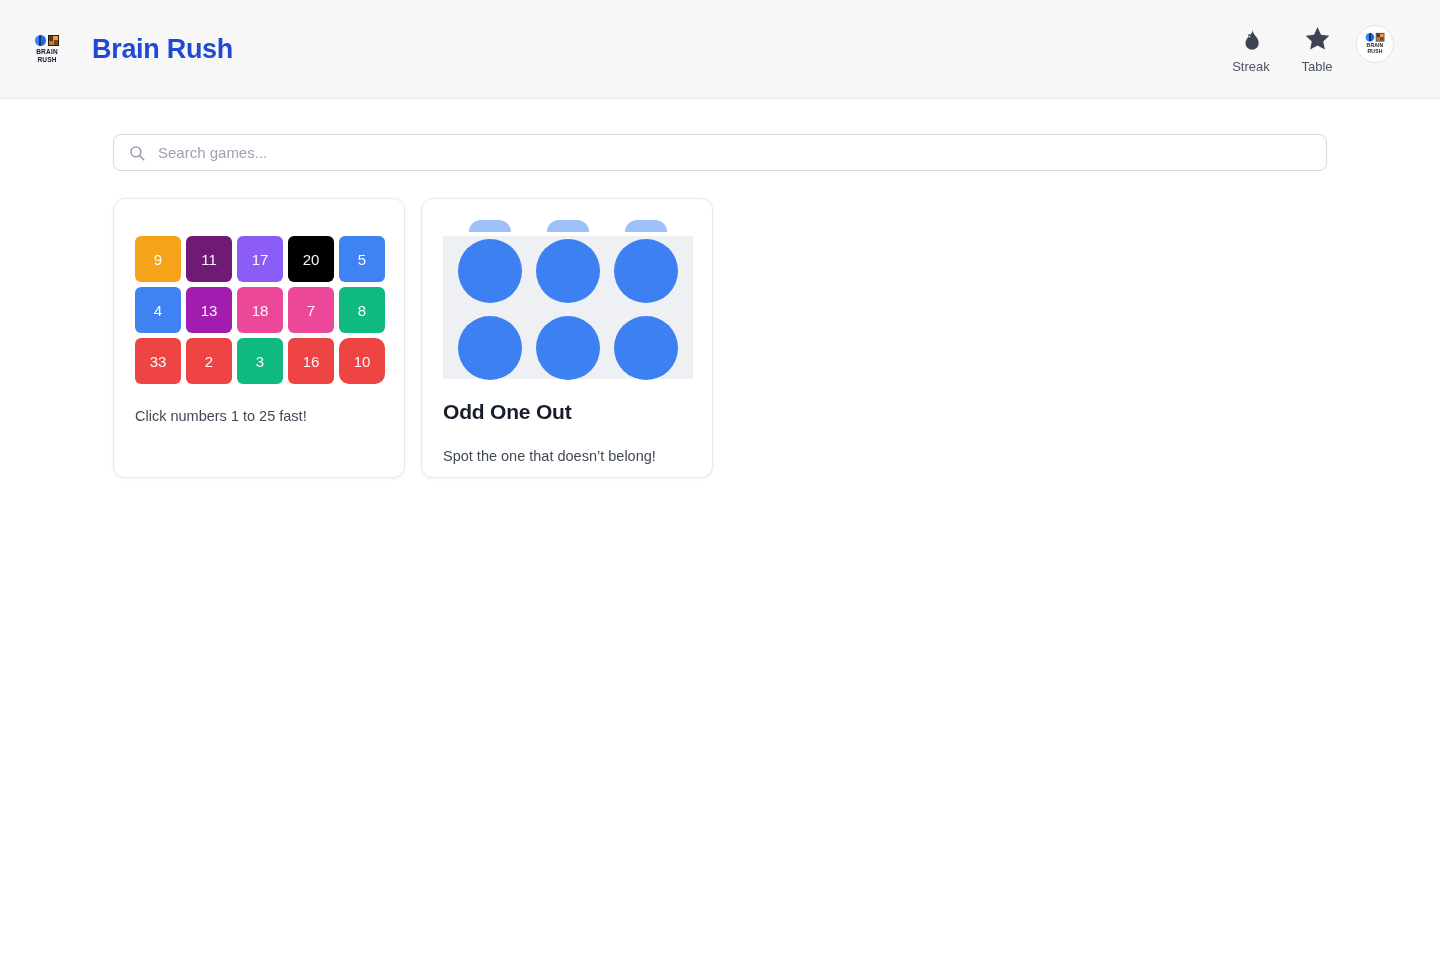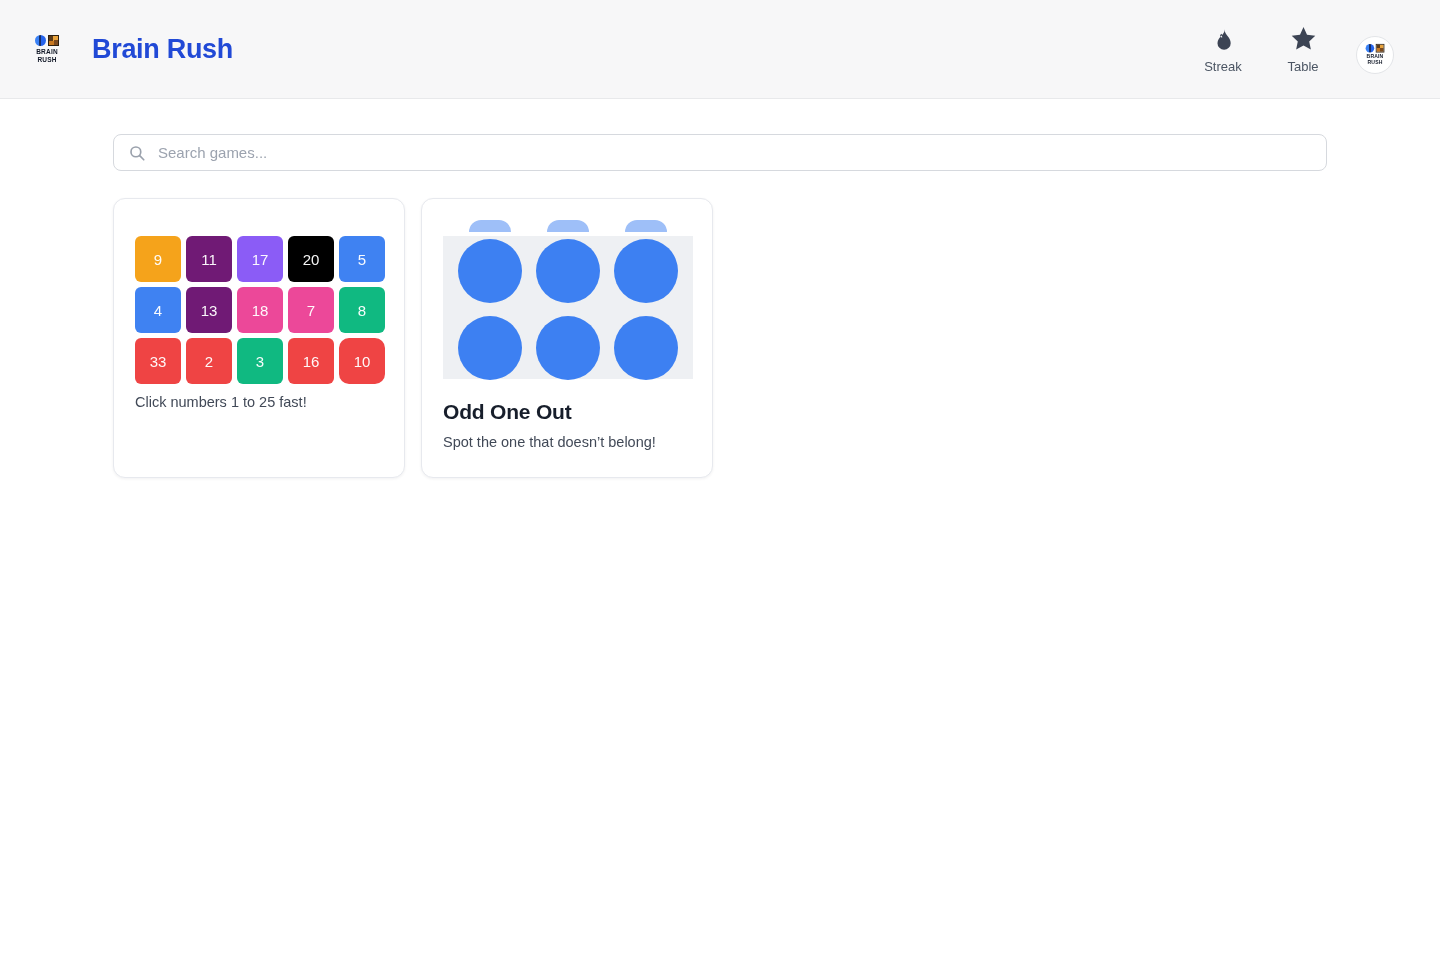--- a/index.html
+++ b/index.html
@@ -29,21 +29,21 @@
     background:linear-gradient(90deg,#3b82f6 0 40%,#17306b 40% 58%,#2563eb 58% 100%);
   }
   .logo-grid {
     width:11px; height:11px;
     border:1px solid #2c1f10;
     background:conic-gradient(from 0deg at 50% 50%, #e8a33d 0 25%, #7c4a1e 0 50%, #c87820 0 75%, #5b3a17 0);
   }
   .logo-line { font-size:6.5px; font-weight:700; color:#111827; line-height:1.2; letter-spacing:.2px; }
   .app-title { font-size:27px; font-weight:700; color:#2149d6; letter-spacing:-.3px; }
 
-  .nav { display:flex; align-items:flex-end; gap:26px; }
+  .nav { display:flex; align-items:flex-start; gap:12px; }
   .nav-item { display:flex; flex-direction:column; align-items:center; width:54px; cursor:pointer; }
   .nav-icon { height:28px; display:flex; align-items:flex-end; justify-content:center; }
   .nav-label { margin-top:6px; font-size:13px; color:#4b5563; }
   .avatar {
     width:38px; height:38px; border-radius:50%;
     background:#ffffff; border:1px solid #e3e5e8;
     display:flex; align-items:center; justify-content:center;
     cursor:pointer;
   }
   .avatar .logo { transform:scale(.78); }
@@ -93,21 +93,21 @@
     display:grid;
     grid-template-columns:repeat(3,64px);
     grid-auto-rows:64px;
     justify-content:center;
     column-gap:14px; row-gap:13px;
   }
   .circle { width:64px; height:64px; border-radius:50%; }
   .arc { position:absolute; width:42px; height:12px; border-radius:21px 21px 0 0; top:-16px; opacity:.5; }
 
   .card-title { margin-top:21px; font-size:21px; font-weight:700; color:#171e2b; letter-spacing:-.2px; }
-  .card-sub { margin-top:10px; font-size:14.5px; color:#414957; }
+  .card-sub { margin-top:24px; font-size:14.5px; color:#414957; }
 </style>
 </head>
 <body>
 
 <header class="app-header">
   <div class="brand">
     <div class="logo">
       <div class="logo-icons">
         <span class="logo-dot"></span>
         <span class="logo-grid"></span>
@@ -162,21 +162,21 @@
   <div class="cards">
 
     <div class="card">
       <div class="schulte-grid">
           <div class="tile" style="background: rgb(245, 163, 27);">9</div>
           <div class="tile" style="background: #701a75;">11</div>
           <div class="tile" style="background: rgb(139, 92, 246);">17</div>
           <div class="tile" style="background: #000000;">20</div>
           <div class="tile" style="background: rgb(63, 130, 242);">5</div>
           <div class="tile" style="background: rgb(63, 130, 242);">4</div>
-          <div class="tile" style="background: #701a75;">13</div>
+          <div class="tile" style="background: #a21caf;">13</div>
           <div class="tile" style="background: rgb(236, 72, 153);">18</div>
           <div class="tile" style="background: rgb(236, 72, 153);">7</div>
           <div class="tile" style="background: rgb(16, 185, 129);">8</div>
           <div class="tile" style="background: rgb(239, 68, 68);">33</div>
           <div class="tile" style="background: rgb(239, 68, 68);">2</div>
           <div class="tile" style="background: rgb(16, 185, 129);">3</div>
           <div class="tile" style="background: rgb(239, 68, 68);">16</div>
           <div class="tile" style="background: rgb(239, 68, 68); border-radius: 10px;">10</div>
         </div>
       <div class="card-sub">Click numbers 1 to 25 fast!</div>

